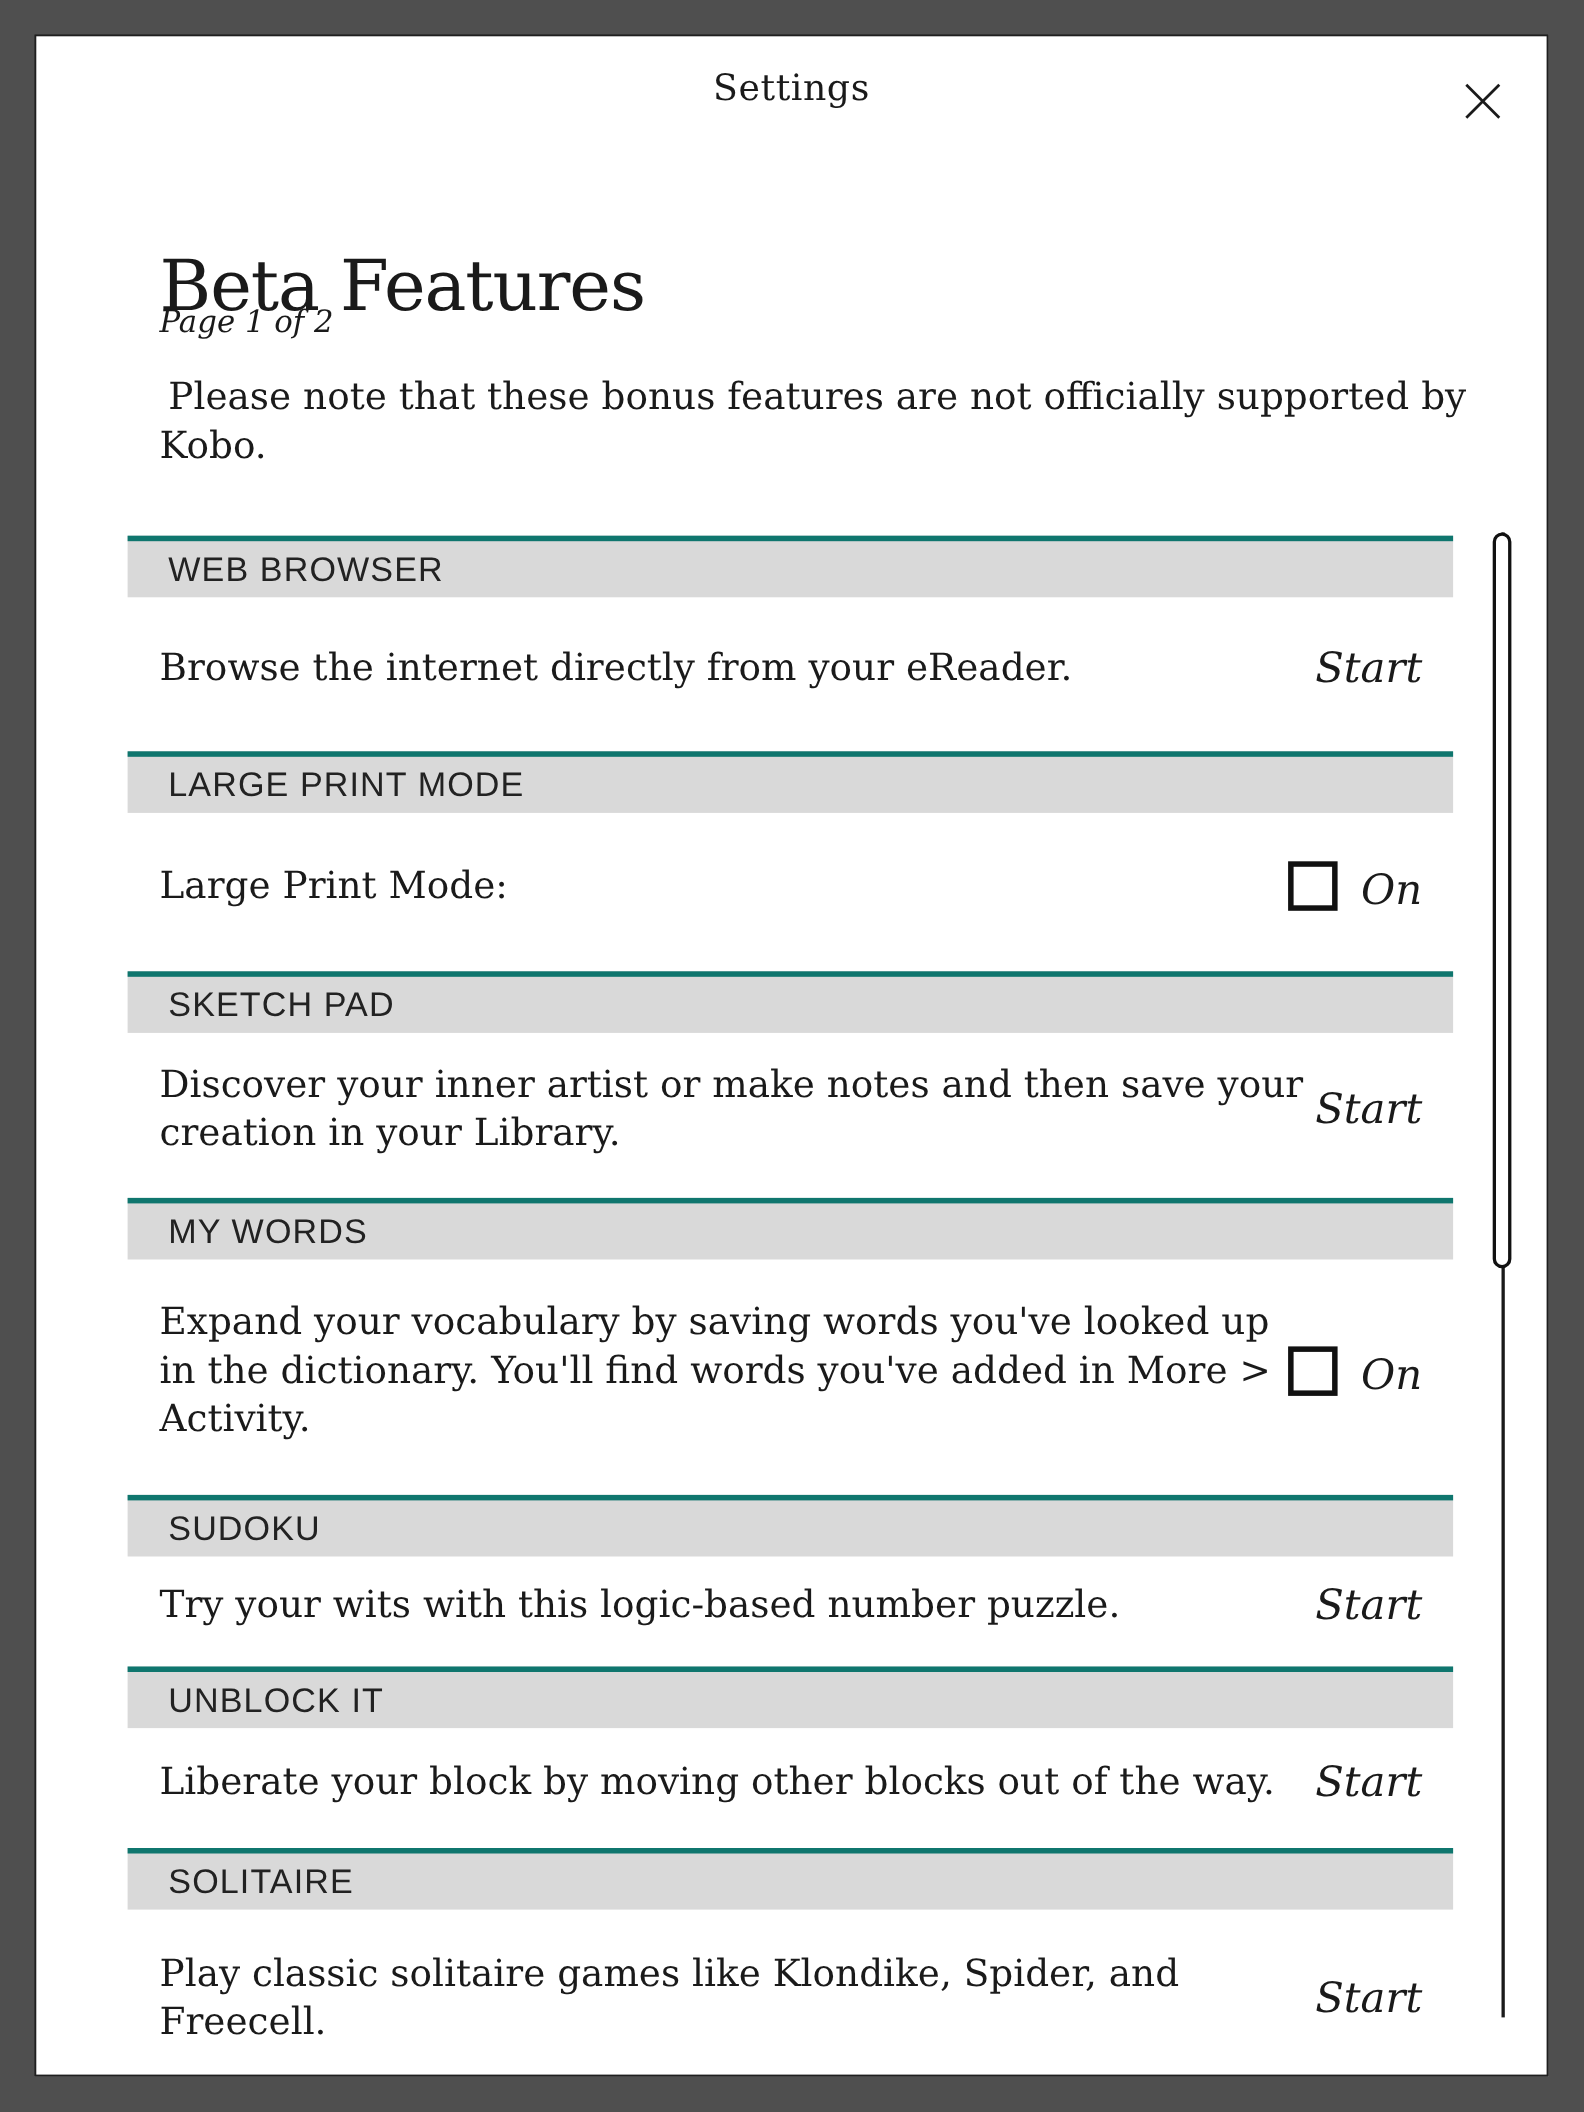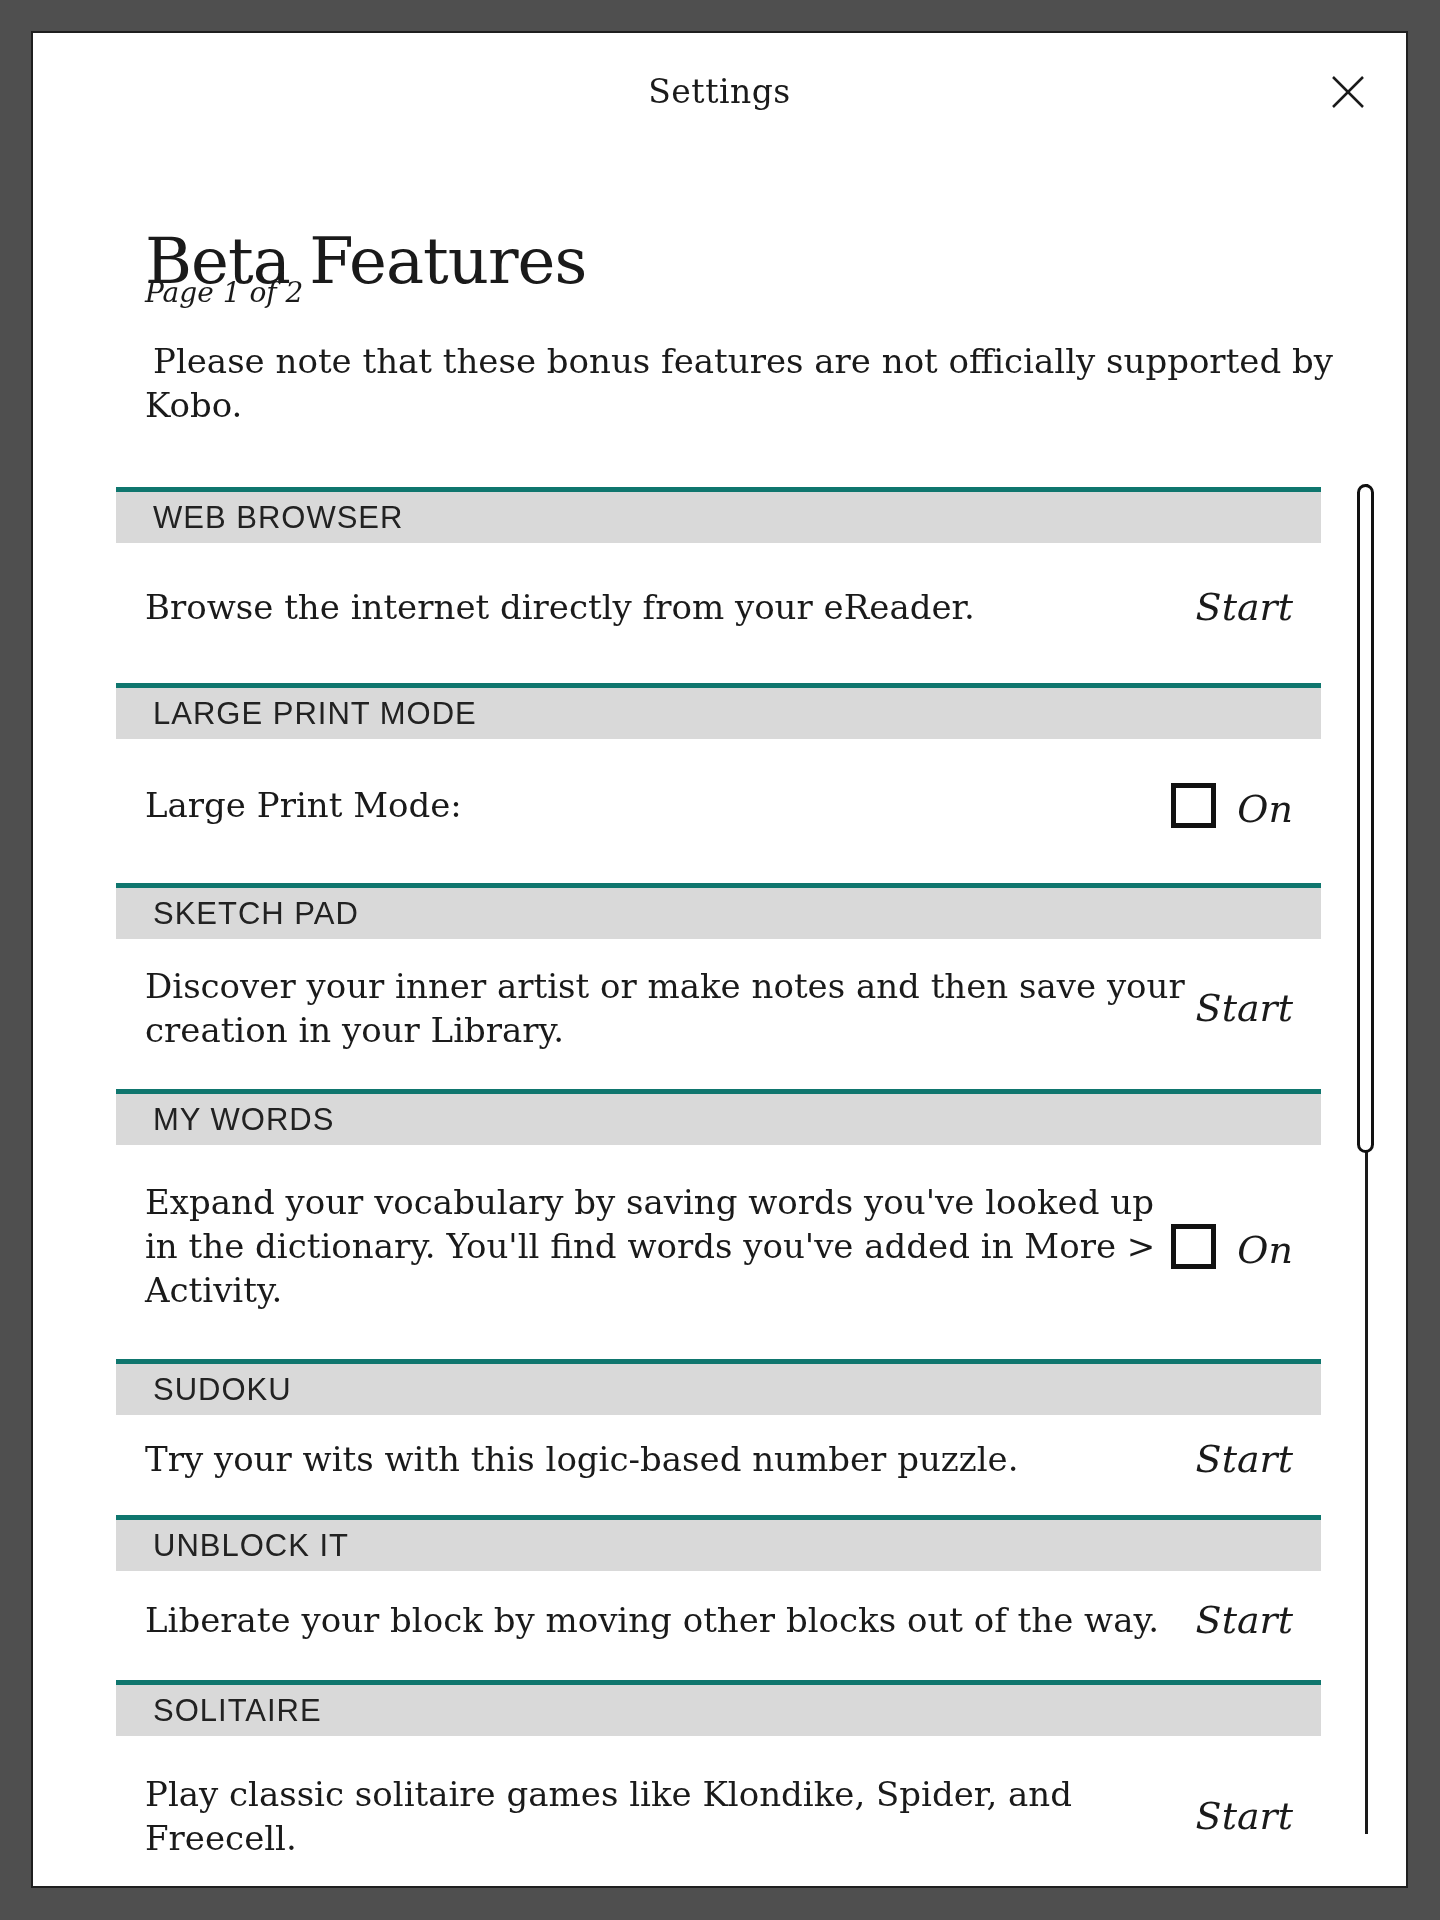--- a/index.html
+++ b/index.html
@@ -17,21 +17,21 @@
     background:#ffffff;
     border:2px solid #1f1f1f;
     box-sizing:border-box;
     overflow:hidden;
   }
   
   .topbar { position:relative; height:96px; }
   .topbar-title {
     text-align:center;
     font-size:33px; line-height:1;
-    padding-top:42px;
+    padding-top:30px;
     letter-spacing:0.5px;
   }
   .close-btn {
     position:absolute; top:40px; right:39px;
     width:38px; height:38px;
     background:none; border:none; padding:0; margin:0;
     cursor:pointer;
   }
   .close-btn svg { display:block; }
   

